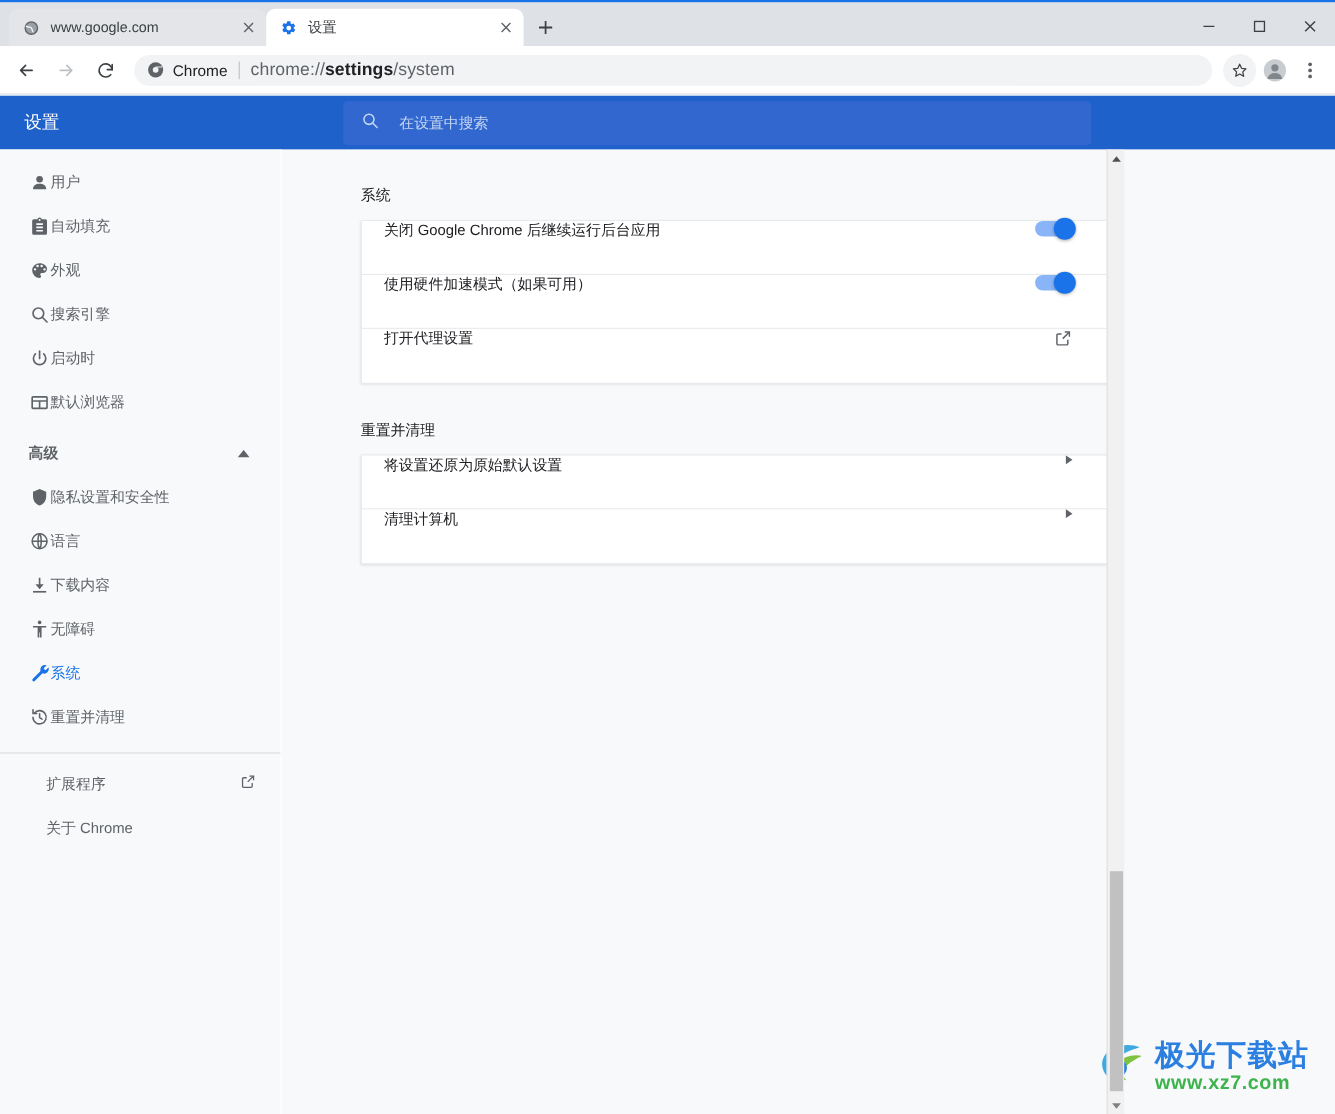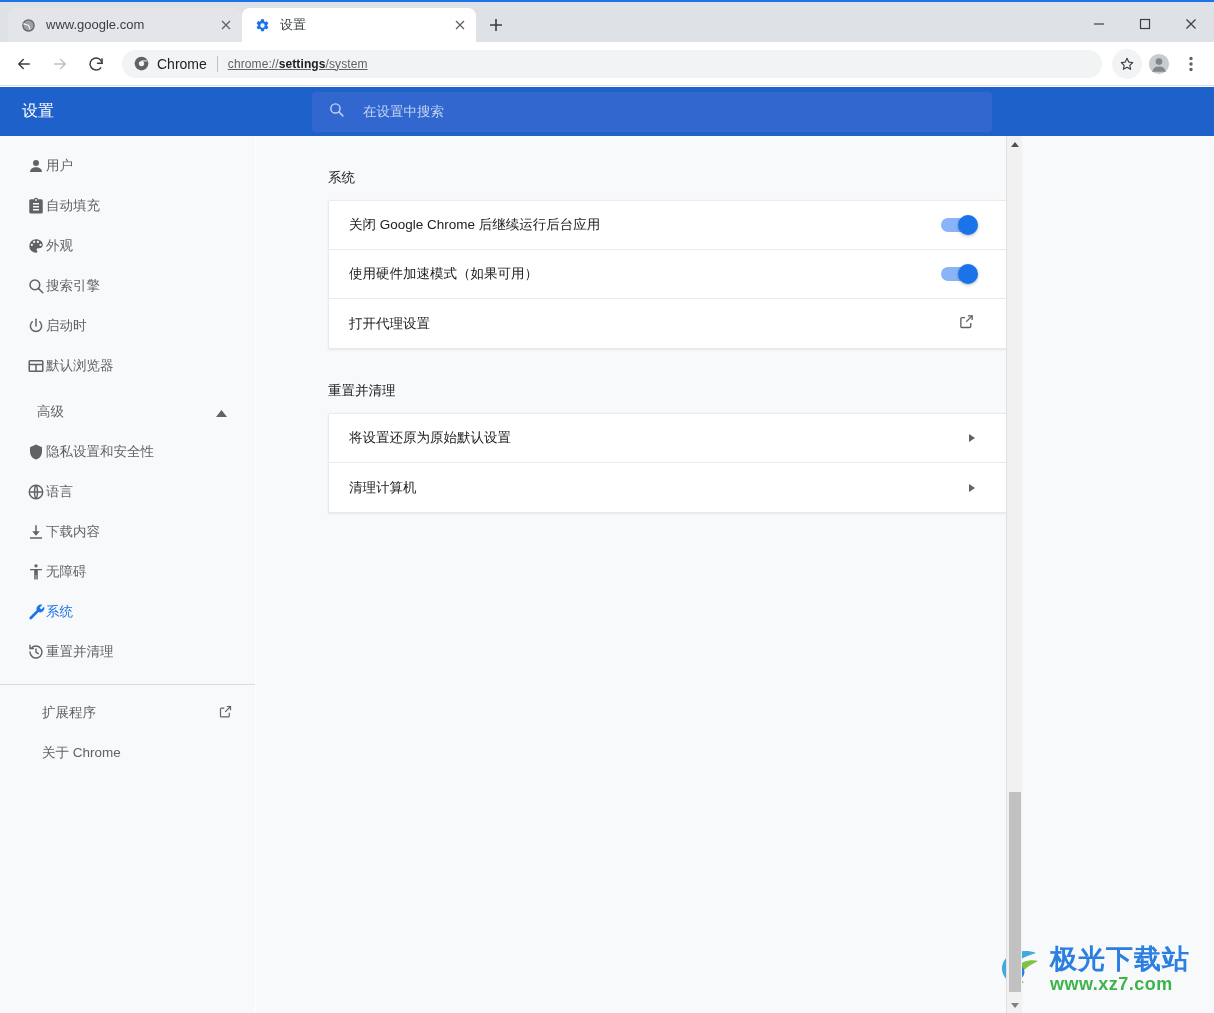--- a/index.html
+++ b/index.html
@@ -48,21 +48,21 @@
   .navbtn { width:32px; height:32px; display:flex; align-items:center; justify-content:center; margin-right:4px; }
   .omnibox {
     flex:1 1 auto; height:28px; margin:0 8px 0 6px;
     background:#f1f3f4; border-radius:14px;
     display:flex; align-items:center; padding:0 12px;
     font-size:14px; color:#202124;
   }
   .chrome-badge { display:flex; align-items:center; margin-right:0; }
   .chrome-label { font-size:14px; color:#202124; margin-left:8px; }
   .omni-sep { width:1px; height:16px; background:#bdc1c6; margin:0 10px; }
-  .url { font-size:12px; color:#5f6368; letter-spacing:0.1px;text-decoration:underline; }
+  .url { font-size:16px; color:#5f6368; letter-spacing:0.1px; }
   .url b { color:#202124; font-weight:700; }
   .tb-right { display:flex; align-items:center; }
   .tb-icon { width:30px; height:30px; display:flex; align-items:center; justify-content:center; margin-left:2px; }
   .star-wrap { background:#f1f3f4; border-radius:50%; }
 
   
   .settings-header {
     position:absolute; left:0; top:87px; width:1214px; height:49px;
     background:#1f61cb;
     display:flex; align-items:center;
@@ -77,36 +77,36 @@
   
   .content { position:absolute; left:0; top:136px; width:1214px; height:877px; background:#f8f9fa; display:flex; }
 
   .sidebar { width:256px; height:877px; background:#f8f9fa; border-right:1px solid #ffffff; padding-top:10px; }
   .nav-item { display:flex; align-items:center; height:40px; padding-left:26px; cursor:default; }
   .nav-icon { width:20px; height:20px; flex:0 0 20px; display:flex; align-items:center; justify-content:center; color:#5f6368; }
   .nav-label { font-size:13.5px; color:#5f6368; white-space:nowrap; }
   .nav-item.selected .nav-icon { color:#1a73e8; }
   .nav-item.selected .nav-label { color:#1a73e8; }
   .nav-section { display:flex; align-items:center; height:40px; padding-left:26px; margin-top:6px; }
-  .nav-section .nav-label { margin-left:11px; }
+  .nav-section .nav-label { margin-left:0;font-weight:bold; }
   .nav-section .caret { margin-left:auto; margin-right:28px; color:#5f6368; }
   .nav-sep { height:1px; background:#dadce0; margin:12px 0 8px 0; }
   .nav-foot { display:flex; align-items:center; height:40px; padding-left:26px; }
   .nav-foot .nav-label { margin-left:16px; }
   .nav-foot .ext-ic { margin-left:auto; margin-right:22px; color:#5f6368; }
 
   
   .main { flex:1 1 auto; position:relative; padding:0; }
   .section-title { font-size:13.5px; color:#202124; margin:33px 0 13px 72px; }
   .card {
     margin-left:72px; width:680px; background:#ffffff;
     border:1px solid #e8eaed; border-radius:2px;
     box-shadow:0 1px 2px rgba(60,64,67,0.10);
   }
-  .row { display:flex; align-items:center; height:49px; padding:0 32px 0 20px; border-bottom:1px solid #e8eaed; }
+  .row { display:flex; align-items:flex-start; height:49px; padding:0 32px 0 20px; border-bottom:1px solid #e8eaed; }
   .row:last-child { border-bottom:none; }
   .row-label { font-size:13.5px; color:#202124; flex:1 1 auto; }
   .row-end { display:flex; align-items:center; justify-content:flex-end; color:#5f6368; }
 
   
   .toggle { position:relative; width:34px; height:14px; }
   .toggle .track { position:absolute; left:0; top:0; width:34px; height:14px; border-radius:7px; background:#8ab4f8; }
   .toggle .knob { position:absolute; right:-3px; top:-3px; width:20px; height:20px; border-radius:50%; background:#1a73e8; box-shadow:0 1px 3px rgba(0,0,0,0.30); }
 
   .arrow-right { width:0; height:0; border-left:6px solid #5f6368; border-top:4.5px solid transparent; border-bottom:4.5px solid transparent; }

